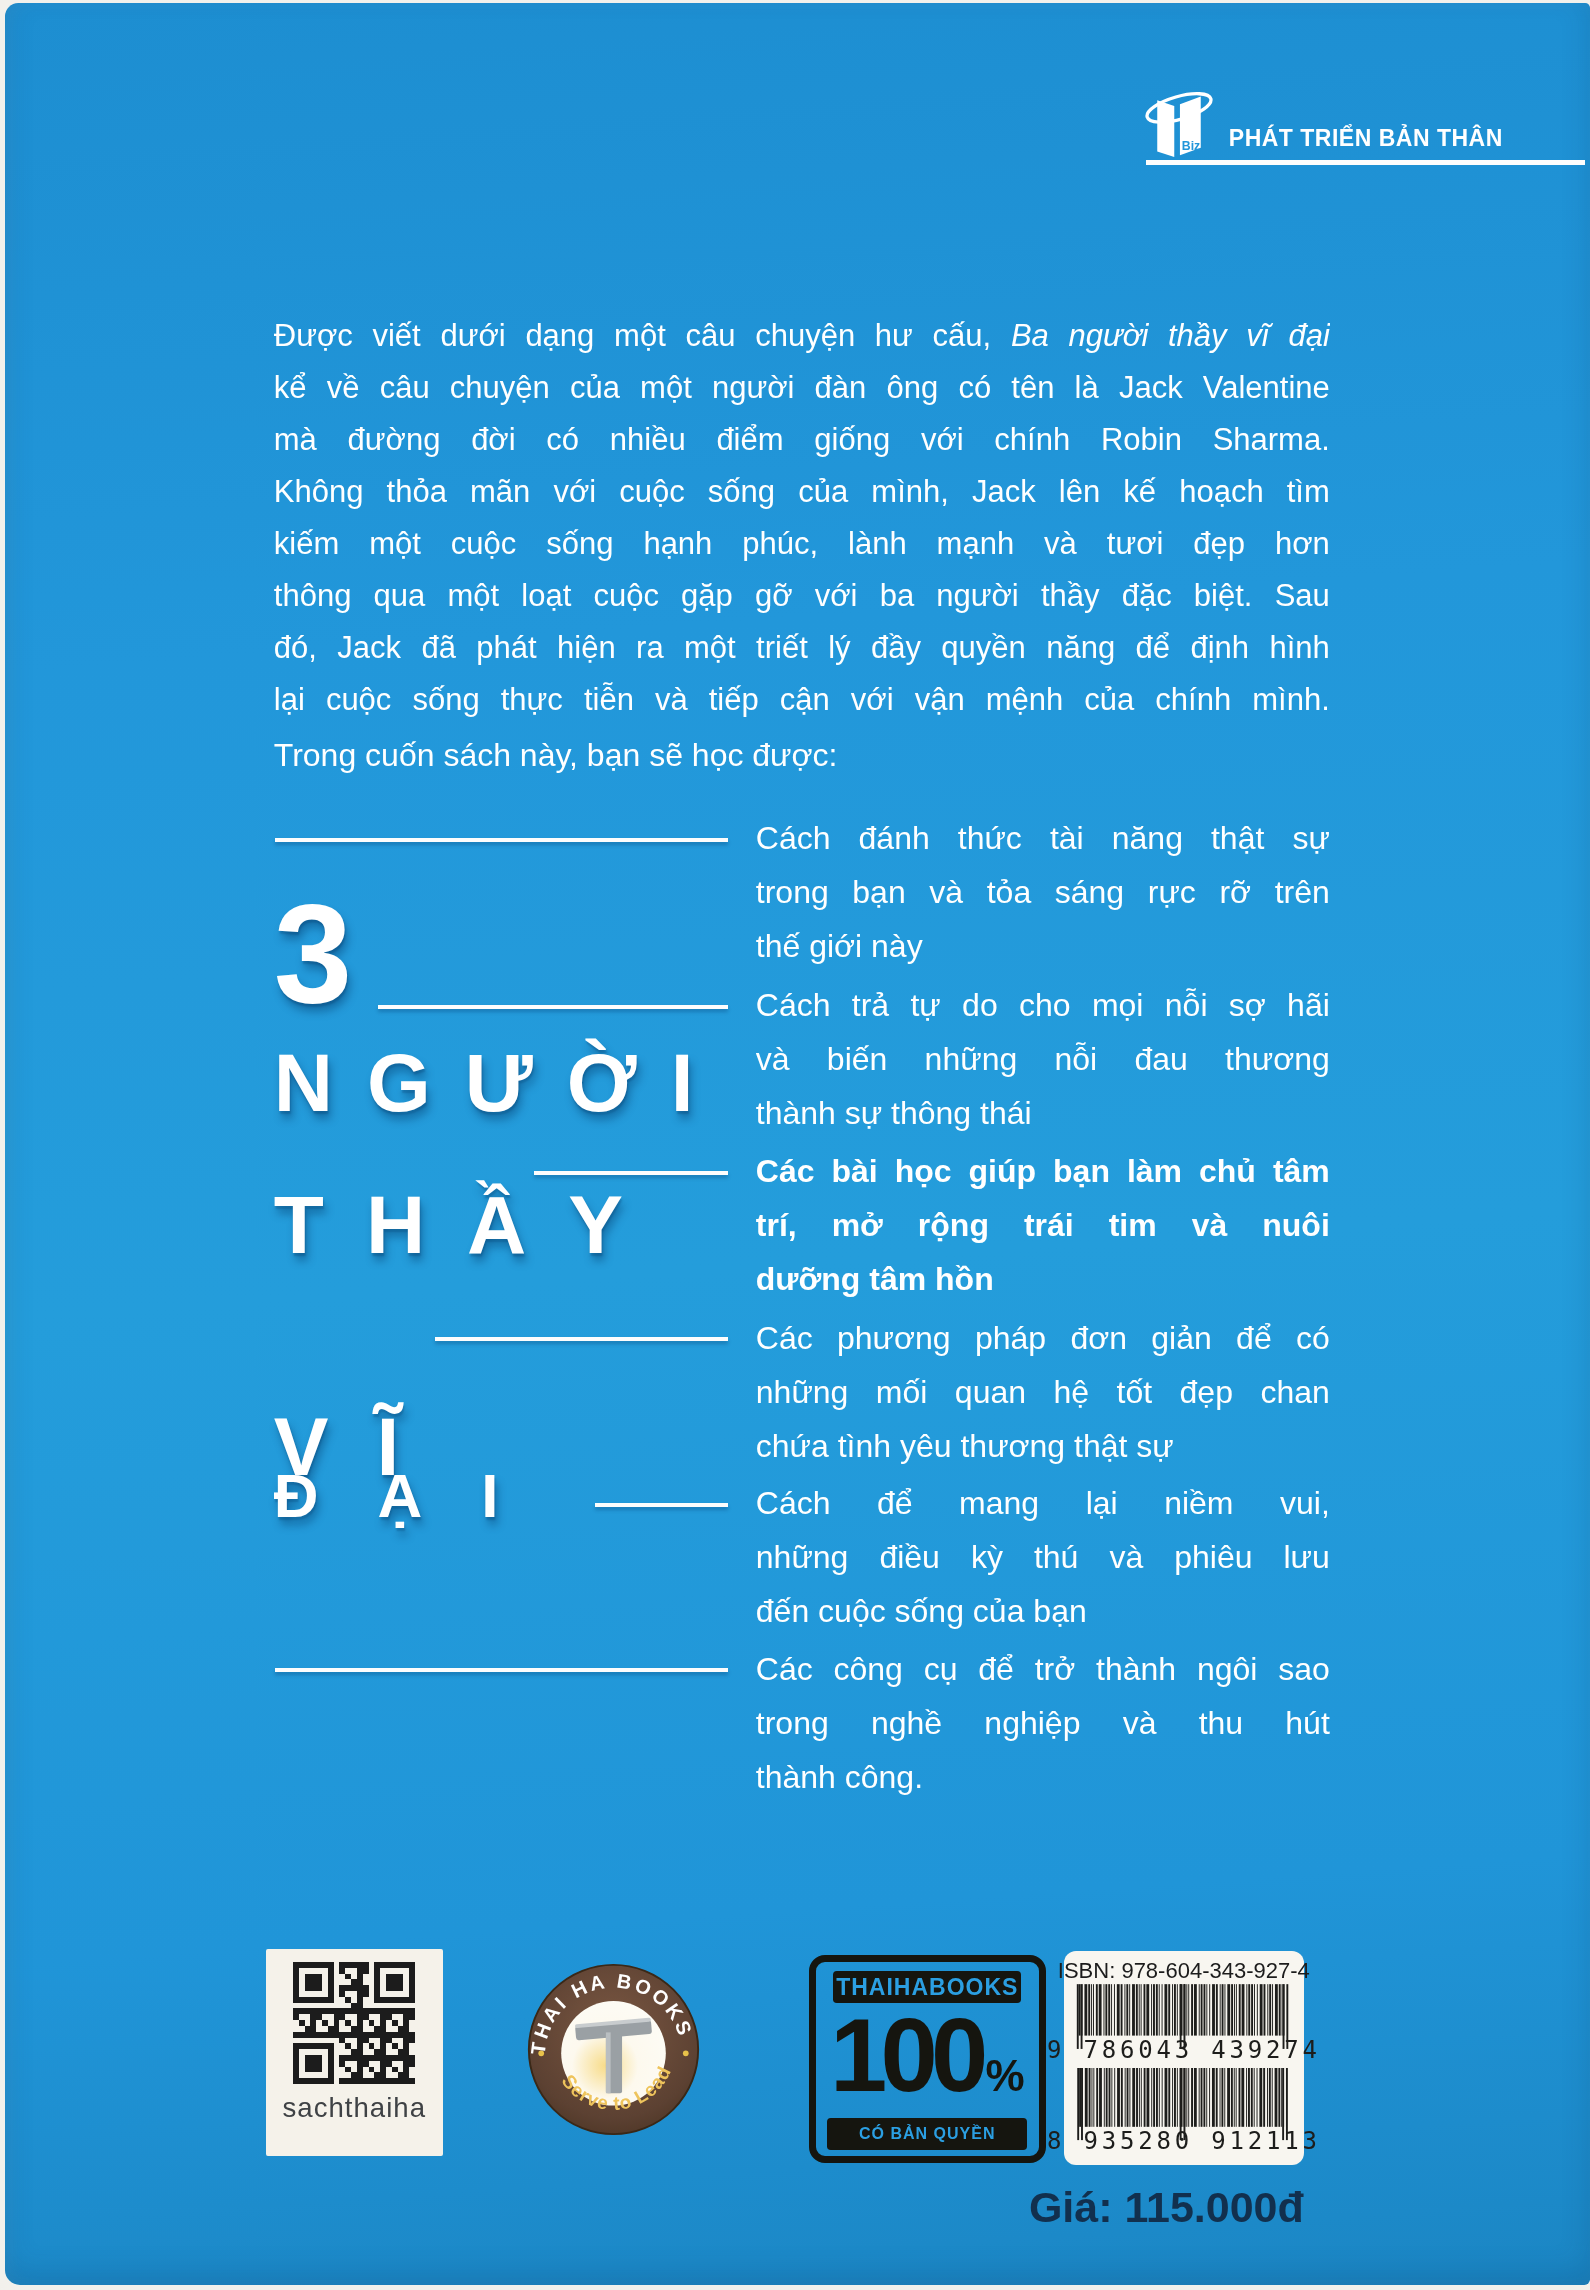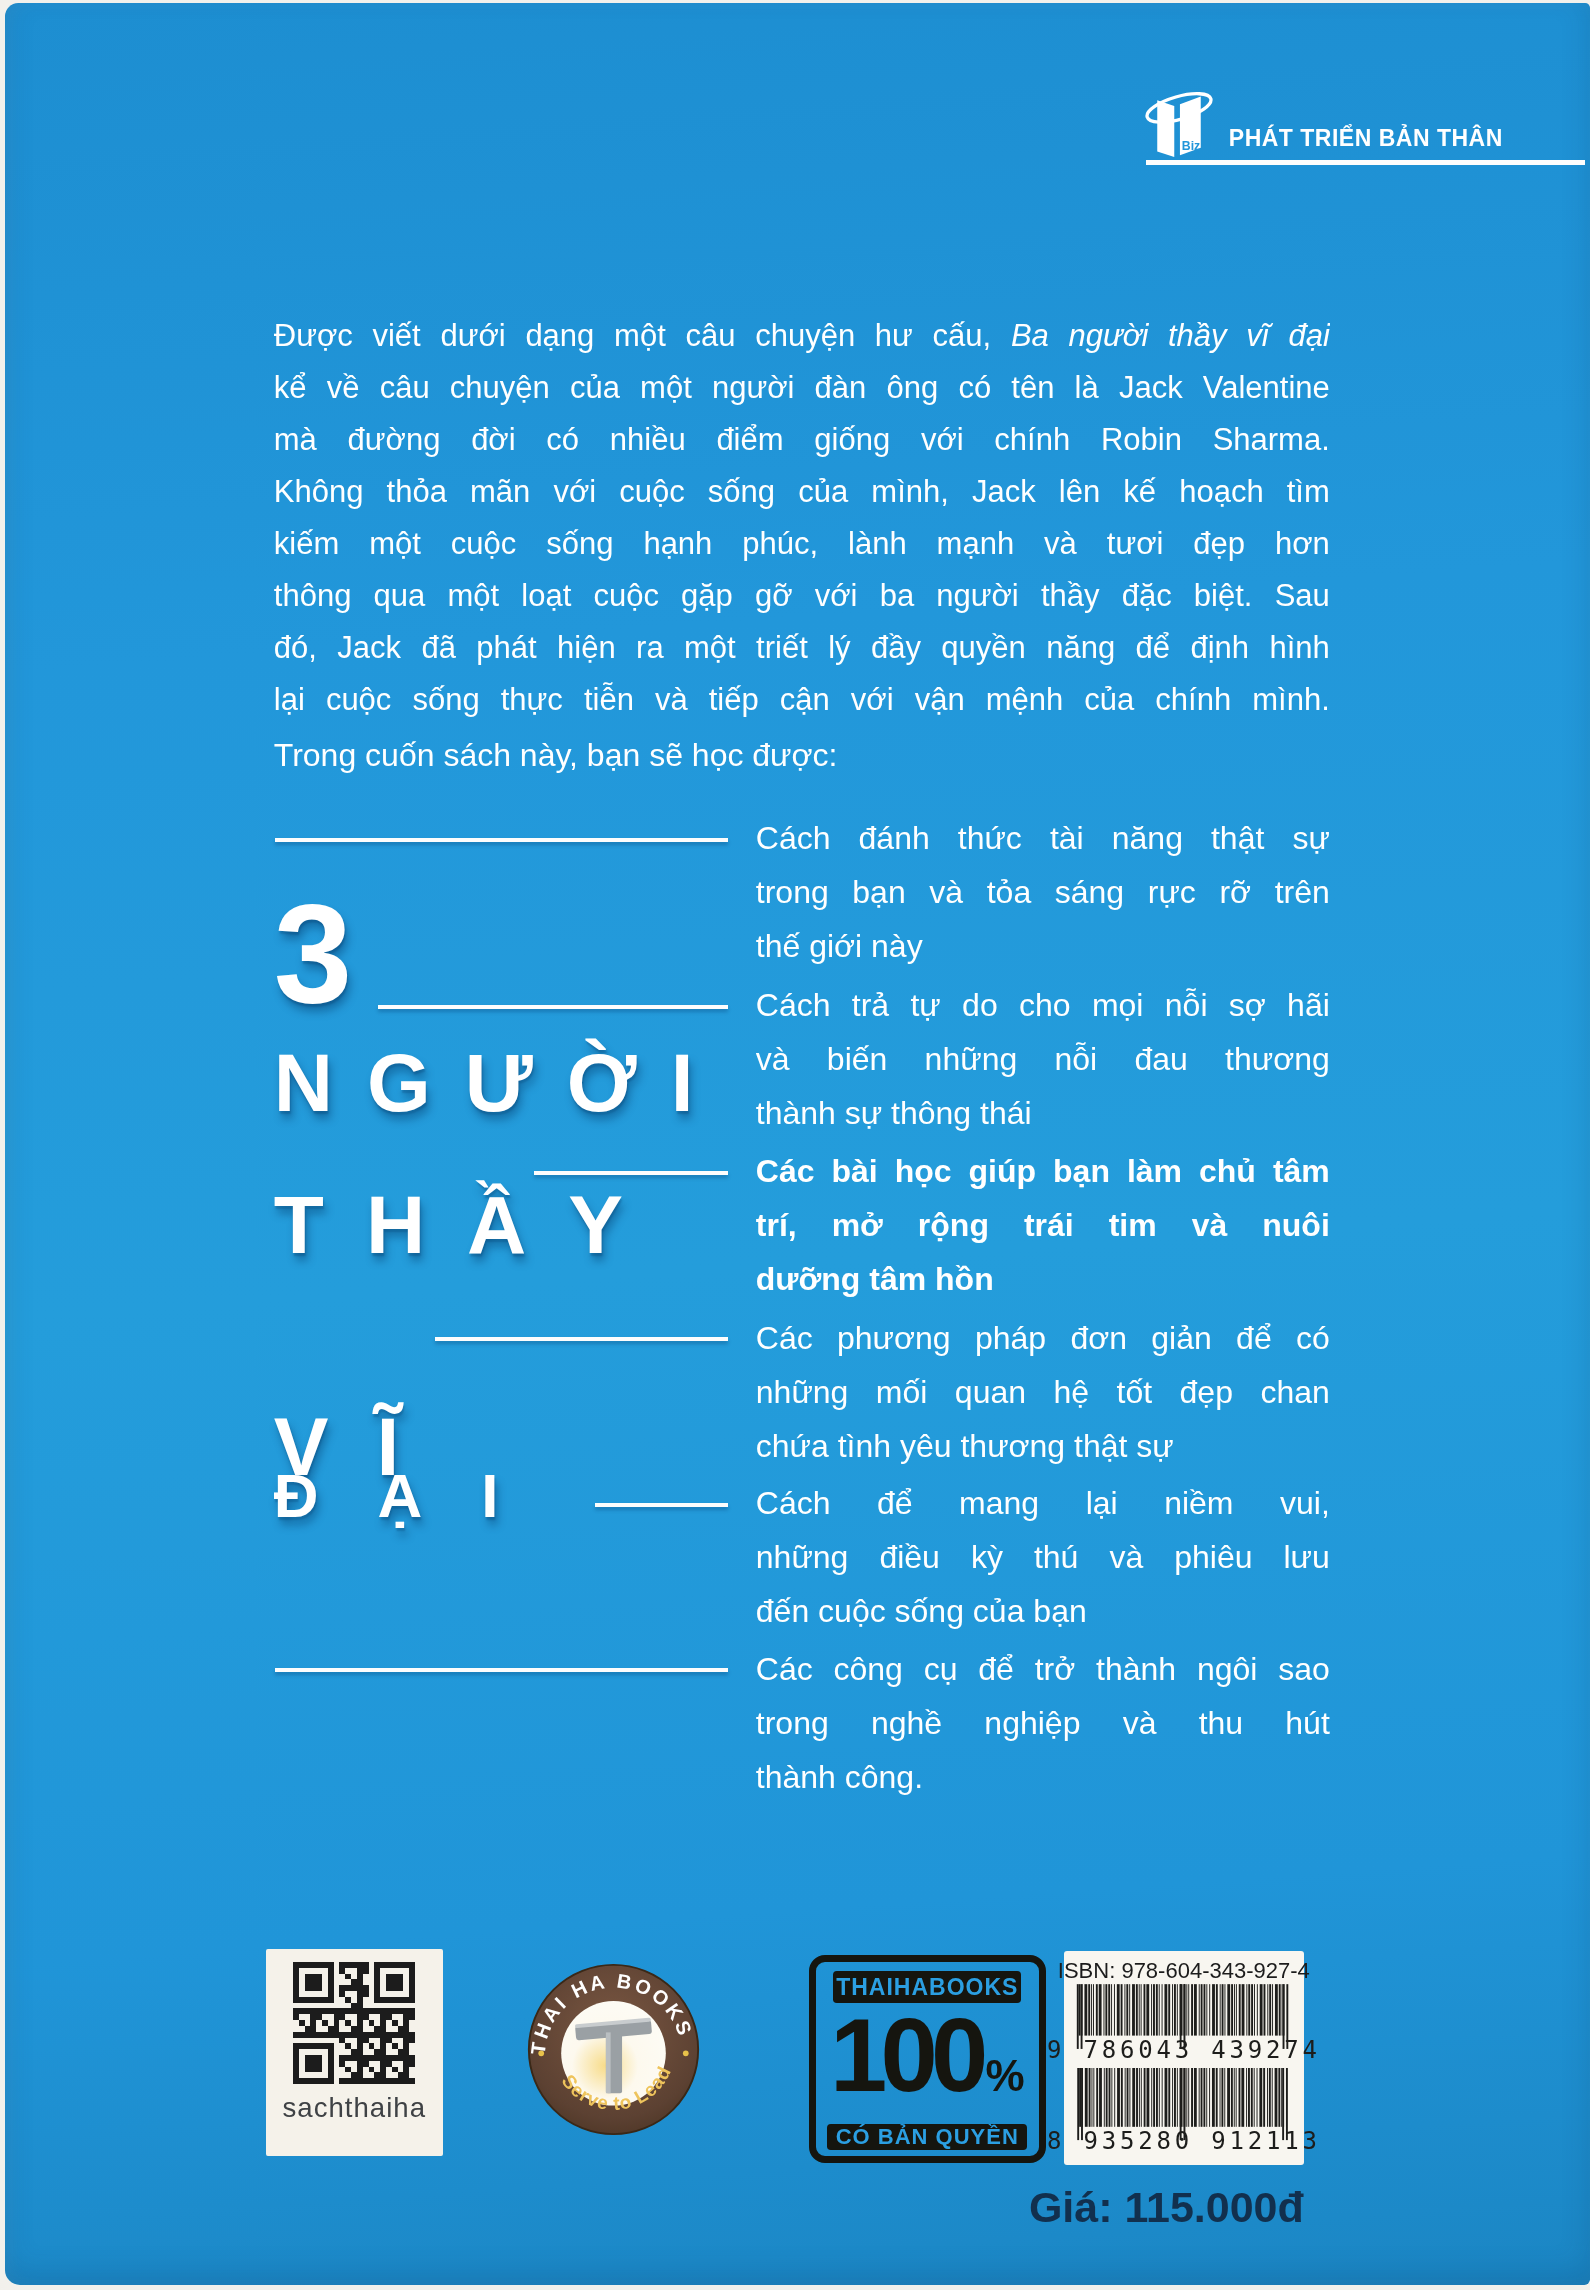--- a/index.html
+++ b/index.html
@@ -47,25 +47,25 @@
   .qr-caption{margin-top:7.6px;font-size:27.6px;color:#3f4245;letter-spacing:1px}
   .th-logo{position:absolute;left:521px;top:1959px}
   .badge{position:absolute;left:804px;top:1952px;width:223px;height:194px;
     border:7.6px solid #15150f;border-radius:16px;display:flex;flex-direction:column;align-items:center}
   .badge-top{margin-top:9.5px;background:#15150f;color:#2b9fe2;width:188px;height:32px;
     border-radius:3.8px;font-size:23px;font-weight:bold;letter-spacing:1px;
     display:flex;align-items:center;justify-content:center;white-space:nowrap}
   .badge-mid{display:flex;align-items:flex-end;margin-top:-5.7px;height:107px}
   .badge-big{font-size:103px;font-weight:bold;color:#15150f;letter-spacing:-6.7px;line-height:.94}
   .badge-pct{font-size:44px;font-weight:bold;color:#15150f;margin-left:3.8px;margin-bottom:3.8px}
-  .badge-bot{margin-top:auto;margin-bottom:5.7px;background:#15150f;color:#2b9fe2;width:200px;height:26px;
-    border-radius:3.8px;font-size:22px;font-weight:bold;letter-spacing:1px;
+  .badge-bot{margin-top:auto;margin-bottom:5.7px;background:#15150f;color:#2b9fe2;width:200px;height:32px;
+    border-radius:3.8px;font-size:16px;font-weight:bold;letter-spacing:1px;
     display:flex;align-items:center;justify-content:center;white-space:nowrap}
   .bc-card{position:absolute;left:1059px;top:1948px;width:240px;background:#f8f6f0;
-    display:flex;flex-direction:column;align-items:center;padding:7.6px 0 9.5px 0;border-radius:3px}
+    display:flex;flex-direction:column;align-items:center;padding:7.6px 0 9.5px 0;border-radius:12px}
   .bc-isbn{font-size:22px;color:#1c1c1c;white-space:nowrap}
   .bc-digits{font-family:"DejaVu Sans Mono",monospace;font-size:24px;color:#1d1d1b;
     letter-spacing:3.8px;margin-top:-15px;white-space:nowrap;background:transparent}
   .price{position:absolute;left:989px;top:2180px;width:310px;text-align:right;
     font-size:43px;font-weight:600;color:#12304e;white-space:nowrap}
 </style>
 </head>
 <body>
 
 <div class="cover">

